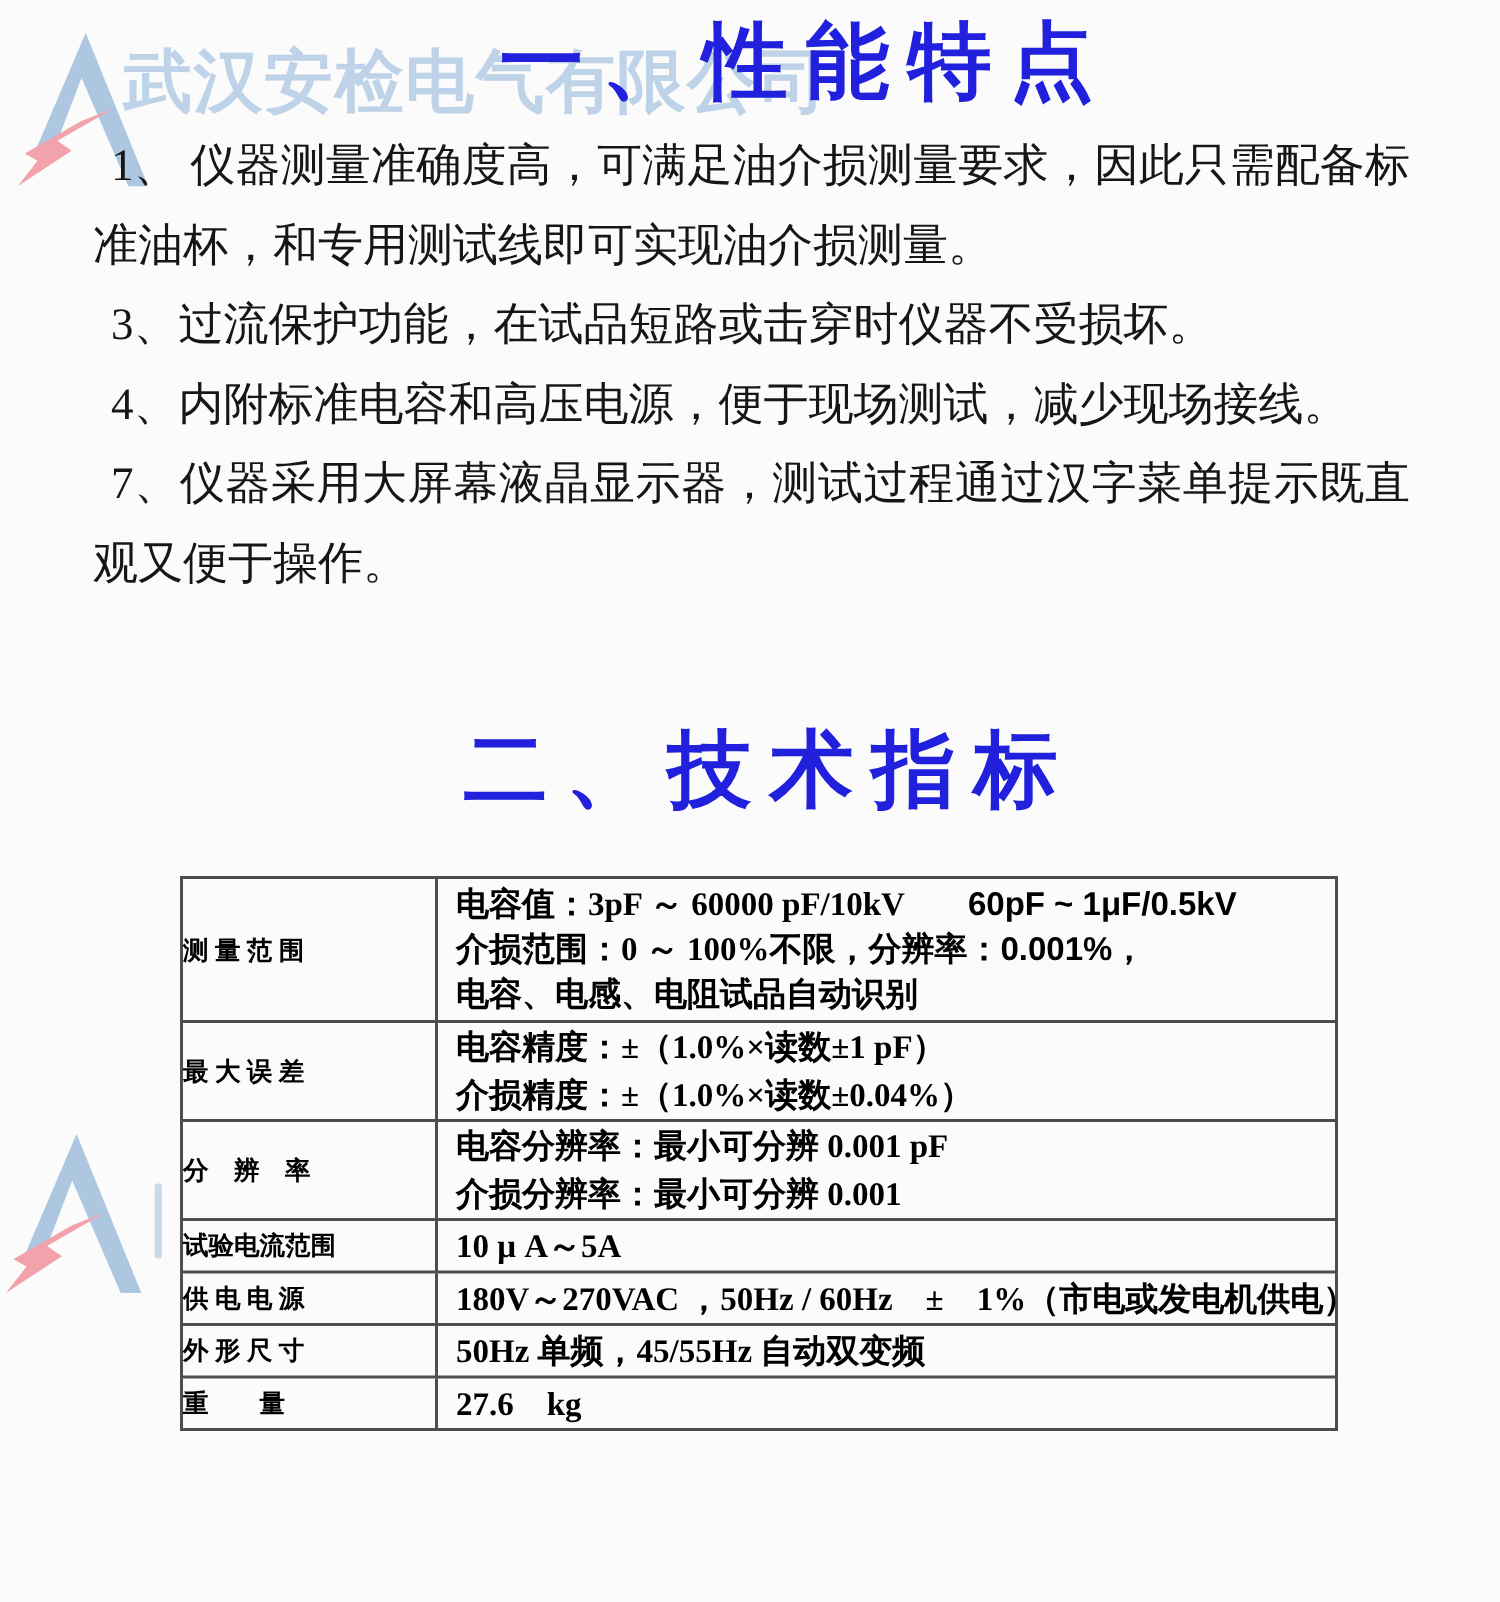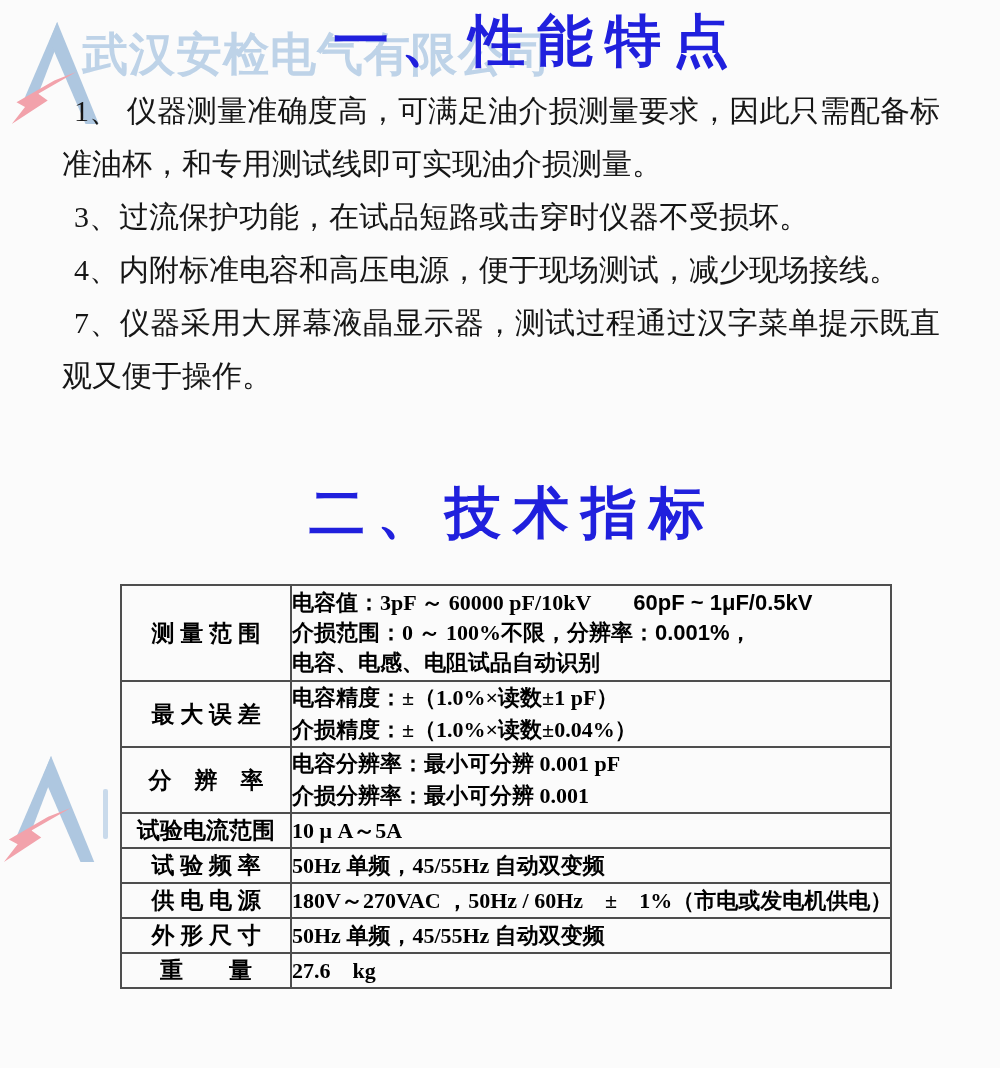--- a/index.html
+++ b/index.html
@@ -19,22 +19,22 @@
   .t1{top:4px;padding-left:37px;}
   .t2{top:476px;margin-left:13px;}
 
   
   .features{position:absolute;left:62px;top:84px;width:878px;z-index:1;font-size:30px;line-height:53px;color:#161616;text-align:justify;}
   .features p{margin:0;text-indent:12px;}
 
   
   .spec-table{position:absolute;left:120px;top:584px;width:772px;border-collapse:collapse;z-index:1;table-layout:fixed;background:transparent;}
   .spec-table td{border:2px solid #4e4e4e;padding:0;vertical-align:middle;color:#000;}
-  .spec-table .lbl{width:168px;text-align:center;font-weight:bold;font-size:23px;white-space:nowrap;}
-  .spec-table .val{font-weight:bold;font-size:22px;}
+  .spec-table .lbl{width:168px;font-weight:bold;font-size:17px;white-space:nowrap;}
+  .spec-table .val{padding-left:12px;font-weight:bold;font-size:22px;}
   .r-tall{height:96px;}
   .r-mid{height:66px;}
   .r-one{height:35px;}
   .cell-line{line-height:30px;white-space:nowrap;}
   .r-mid .cell-line{line-height:32px;}
   .sans{font-family:"Liberation Sans","DejaVu Sans",sans-serif;font-size:22px;font-weight:bold;}
   .gap{margin-left:42px;}
 </style>
 </head>
 <body>
@@ -89,26 +89,20 @@
           <div class="cell-line">介损分辨率：最小可分辨 0.001</div>
         </td>
       </tr>
       <tr class="r-one">
         <td class="lbl">试验电流范围</td>
         <td class="val">
           <div class="cell-line">10 μ A～5A</div>
         </td>
       </tr>
       <tr class="r-one">
-        <td class="lbl">试 验 频 率</td>
-        <td class="val">
-          <div class="cell-line">50Hz 单频，45/55Hz 自动双变频</div>
-        </td>
-      </tr>
-      <tr class="r-one">
         <td class="lbl">供 电 电 源</td>
         <td class="val">
           <div class="cell-line">180V～270VAC ，50Hz / 60Hz　±　1%（市电或发电机供电）</div>
         </td>
       </tr>
       <tr class="r-one">
         <td class="lbl">外 形 尺 寸</td>
         <td class="val">
           <div class="cell-line">50Hz 单频，45/55Hz 自动双变频</div>
         </td>

